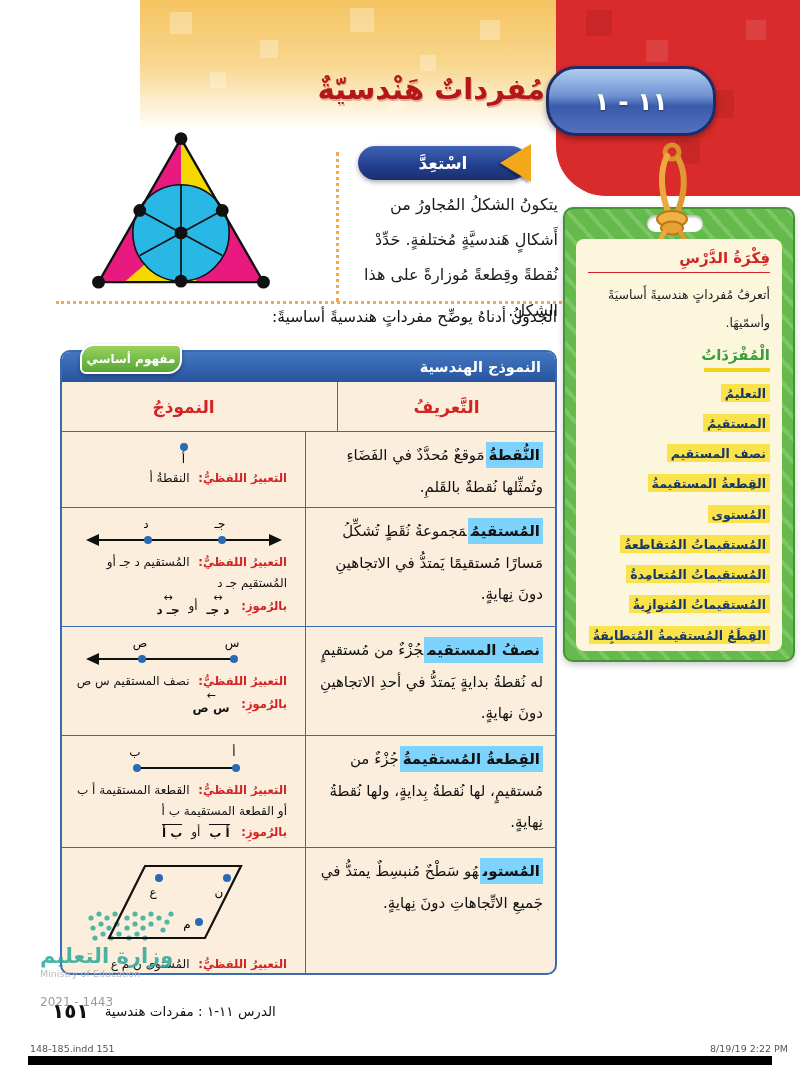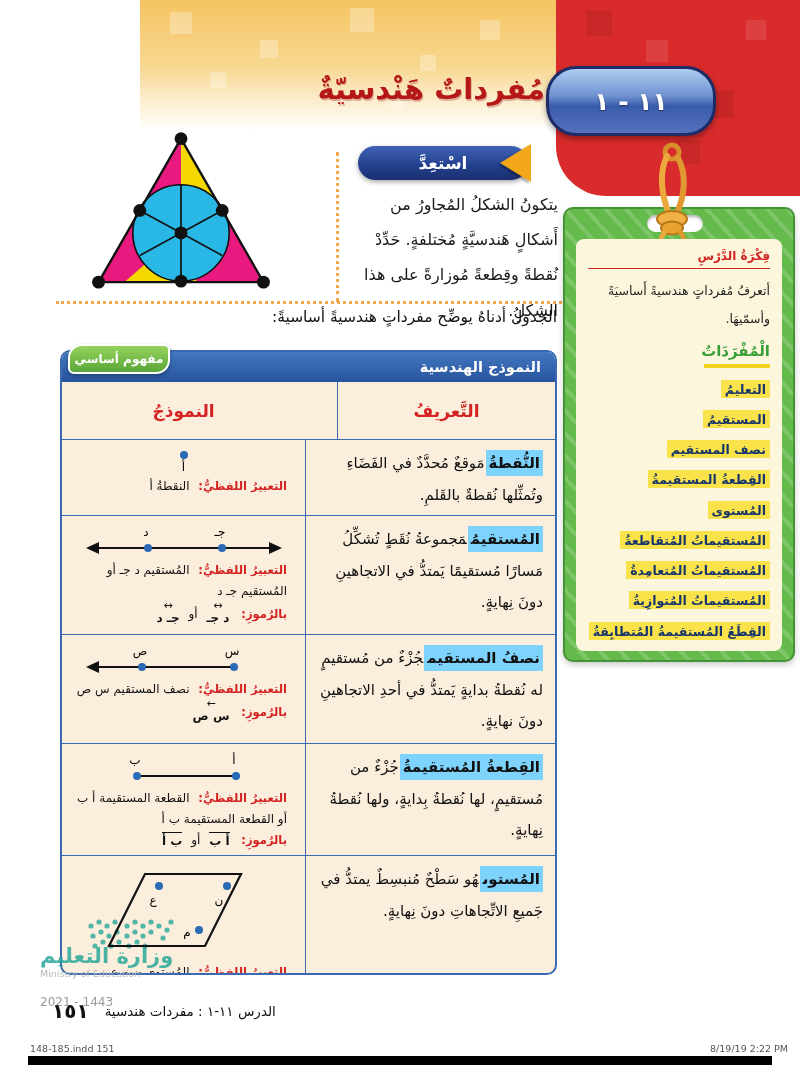--- a/index.html
+++ b/index.html
@@ -58,42 +58,42 @@
 
   
   .bookmark { left:563px; top:207px; width:232px; height:455px; background:#64ba4a;
     border:2px solid #449334; border-radius:10px;
     background-image:repeating-linear-gradient(48deg,rgba(255,255,255,.17) 0 4px,rgba(255,255,255,0) 4px 15px);
     box-shadow:0 3px 6px rgba(0,0,0,.2); }
   .slot { left:647px; top:215px; width:56px; height:17px; background:#fff; border-radius:9px;
     box-shadow:inset 0 2px 3px rgba(0,0,0,.3); }
   .bkcard { left:576px; top:239px; width:206px; height:412px; background:#fcf6dc;
     border-radius:8px; padding:10px 12px 6px; direction:rtl; }
-  .idea-title { color:#d42323; font-weight:bold; font-size:12px; text-align:right; }
+  .idea-title { color:#d42323; font-weight:bold; font-size:15px; text-align:right; }
   .idea-rule { border-top:1.5px solid #d42323; margin:5px 0 8px; }
   .idea-text { font-size:12.5px; line-height:2.2; color:#222; text-align:right; }
   .vocab-title { color:#39a039; font-weight:bold; font-size:15px; margin-top:10px; text-align:right; }
   .vocab-rule { width:66px; height:4px; background:#f2d41c; margin:4px auto 10px 0;
     margin-left:auto; margin-right:0; }
   .vitem { text-align:right; margin-bottom:9.5px; }
   .vitem span { background:#f9e24a; color:#17356b; font-weight:bold; font-size:12.5px;
     padding:1.5px 4px; line-height:1.5; }
 
   
   .vtable { left:60px; top:350px; width:497px; height:625px; background:#fbeedd;
     border:2px solid #3a6ab2; border-radius:10px; overflow:hidden; }
   .thead { height:30px; background:linear-gradient(180deg,#4377c0,#27549e); color:#fff;
     font-weight:bold; font-size:14.5px; display:flex; align-items:center;
     direction:rtl; padding:0 14px; border-radius:6px 6px 0 0; }
-  .tab { left:68px; top:344px; width:102px; height:30px;
+  .tab { left:80px; top:344px; width:102px; height:30px;
     background:linear-gradient(180deg,#97d35c,#58a637); border:2px solid #fff;
     border-radius:14px 6px 14px 6px; color:#fff; font-size:12px; font-weight:bold;
     display:flex; align-items:center; justify-content:center; direction:rtl;
     box-shadow:0 2px 4px rgba(0,0,0,.3); }
-  .cols { display:flex; border-bottom:1.5px solid #3a6ab2; height:58px;gap:32px; }
+  .cols { display:flex; border-bottom:1.5px solid #3a6ab2; height:50px;gap:32px; }
   .cols .cm { width:243px; display:flex; align-items:center; justify-content:center;
     color:#d42323; font-weight:bold; font-size:17px; }
   .cols .cd { flex:1; border-left:1.5px solid #3a6ab2; display:flex; align-items:center;
     justify-content:center; color:#d42323; font-weight:bold; font-size:17px; }
   .trow { display:flex; }
   .trow + .trow { border-top:1.5px solid #3a6ab2; }
   .mcell { width:243px; padding:8px 4px 4px; display:flex; flex-direction:column; align-items:center; }
   .dcell { flex:1; border-left:1.5px solid #3a6ab2; padding:8px 12px 4px 8px;
     direction:rtl; text-align:right; font-size:15px; line-height:2.1; color:#111; }
   .term { background:#7dd3fc; font-weight:bold; padding:4px 3px; margin-left:1px; }

